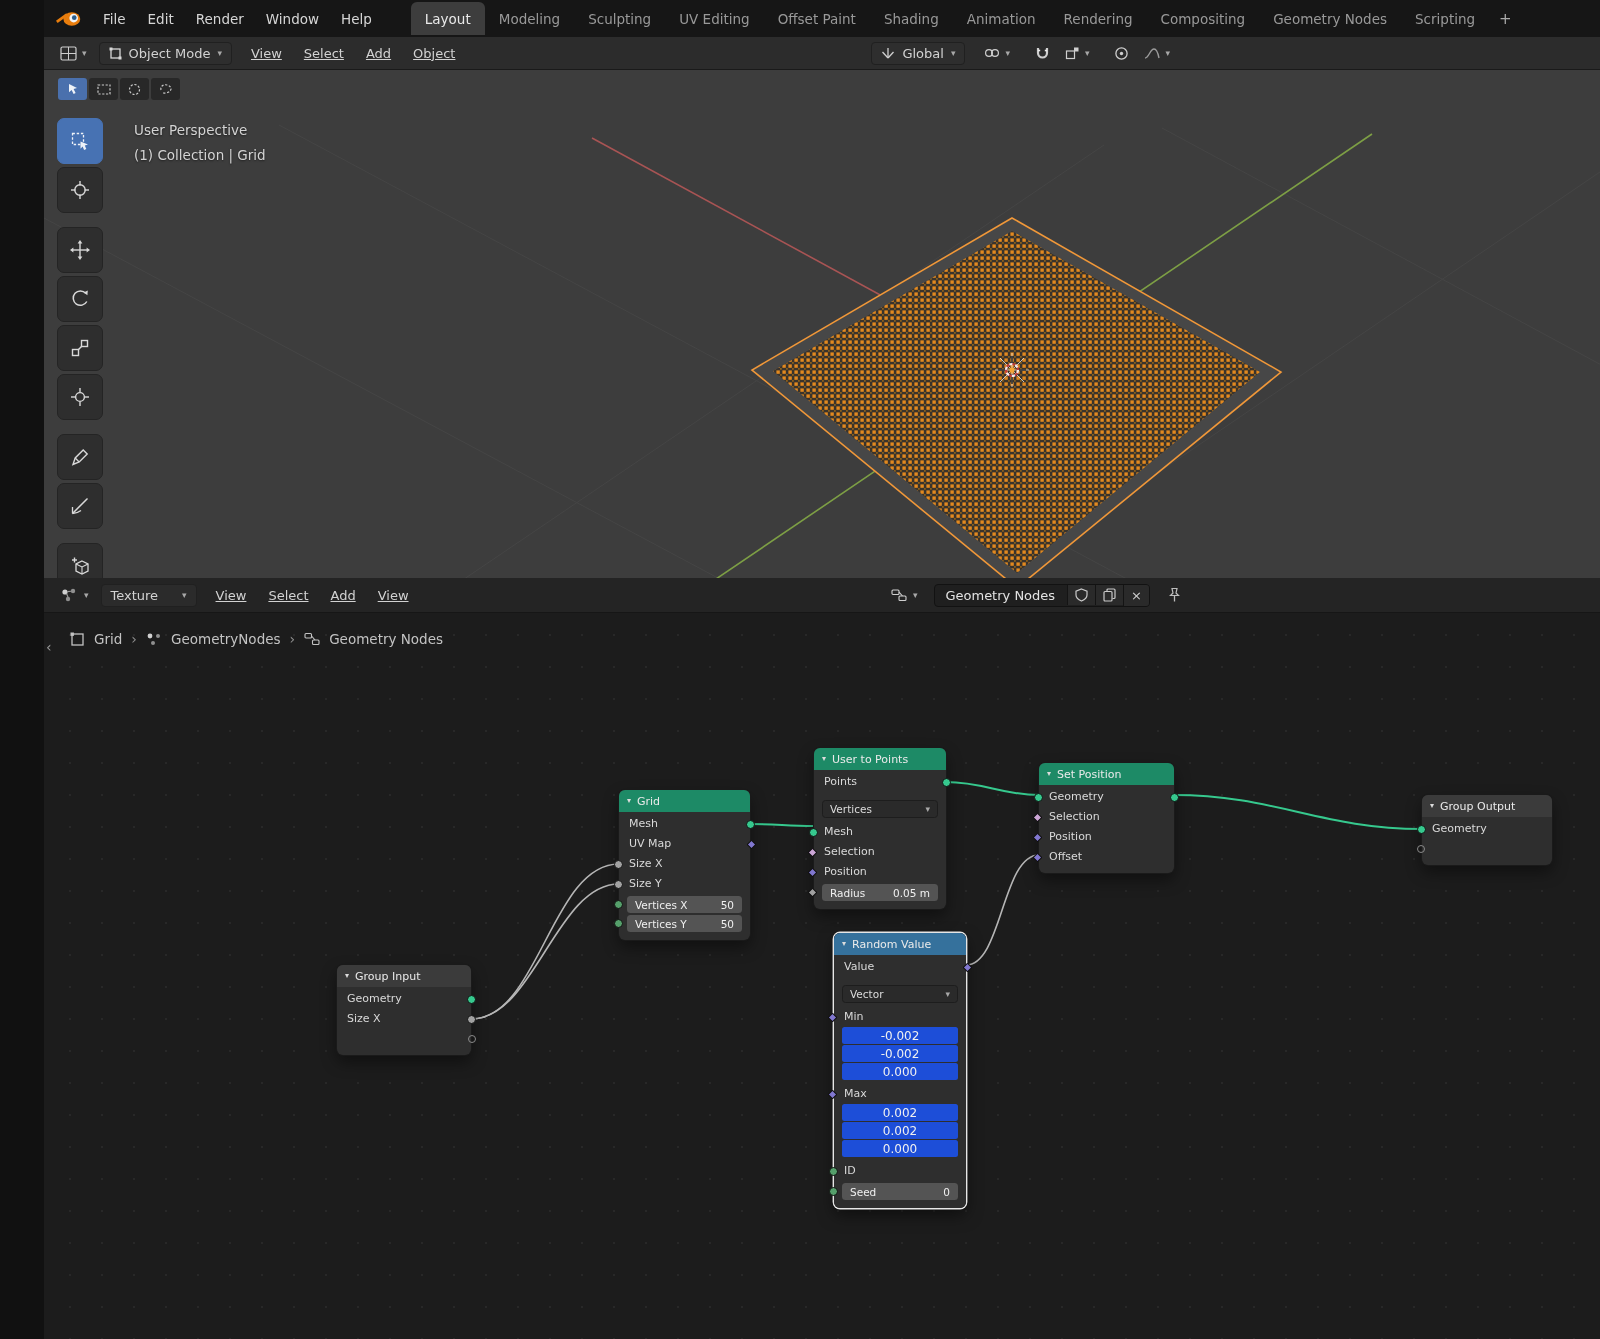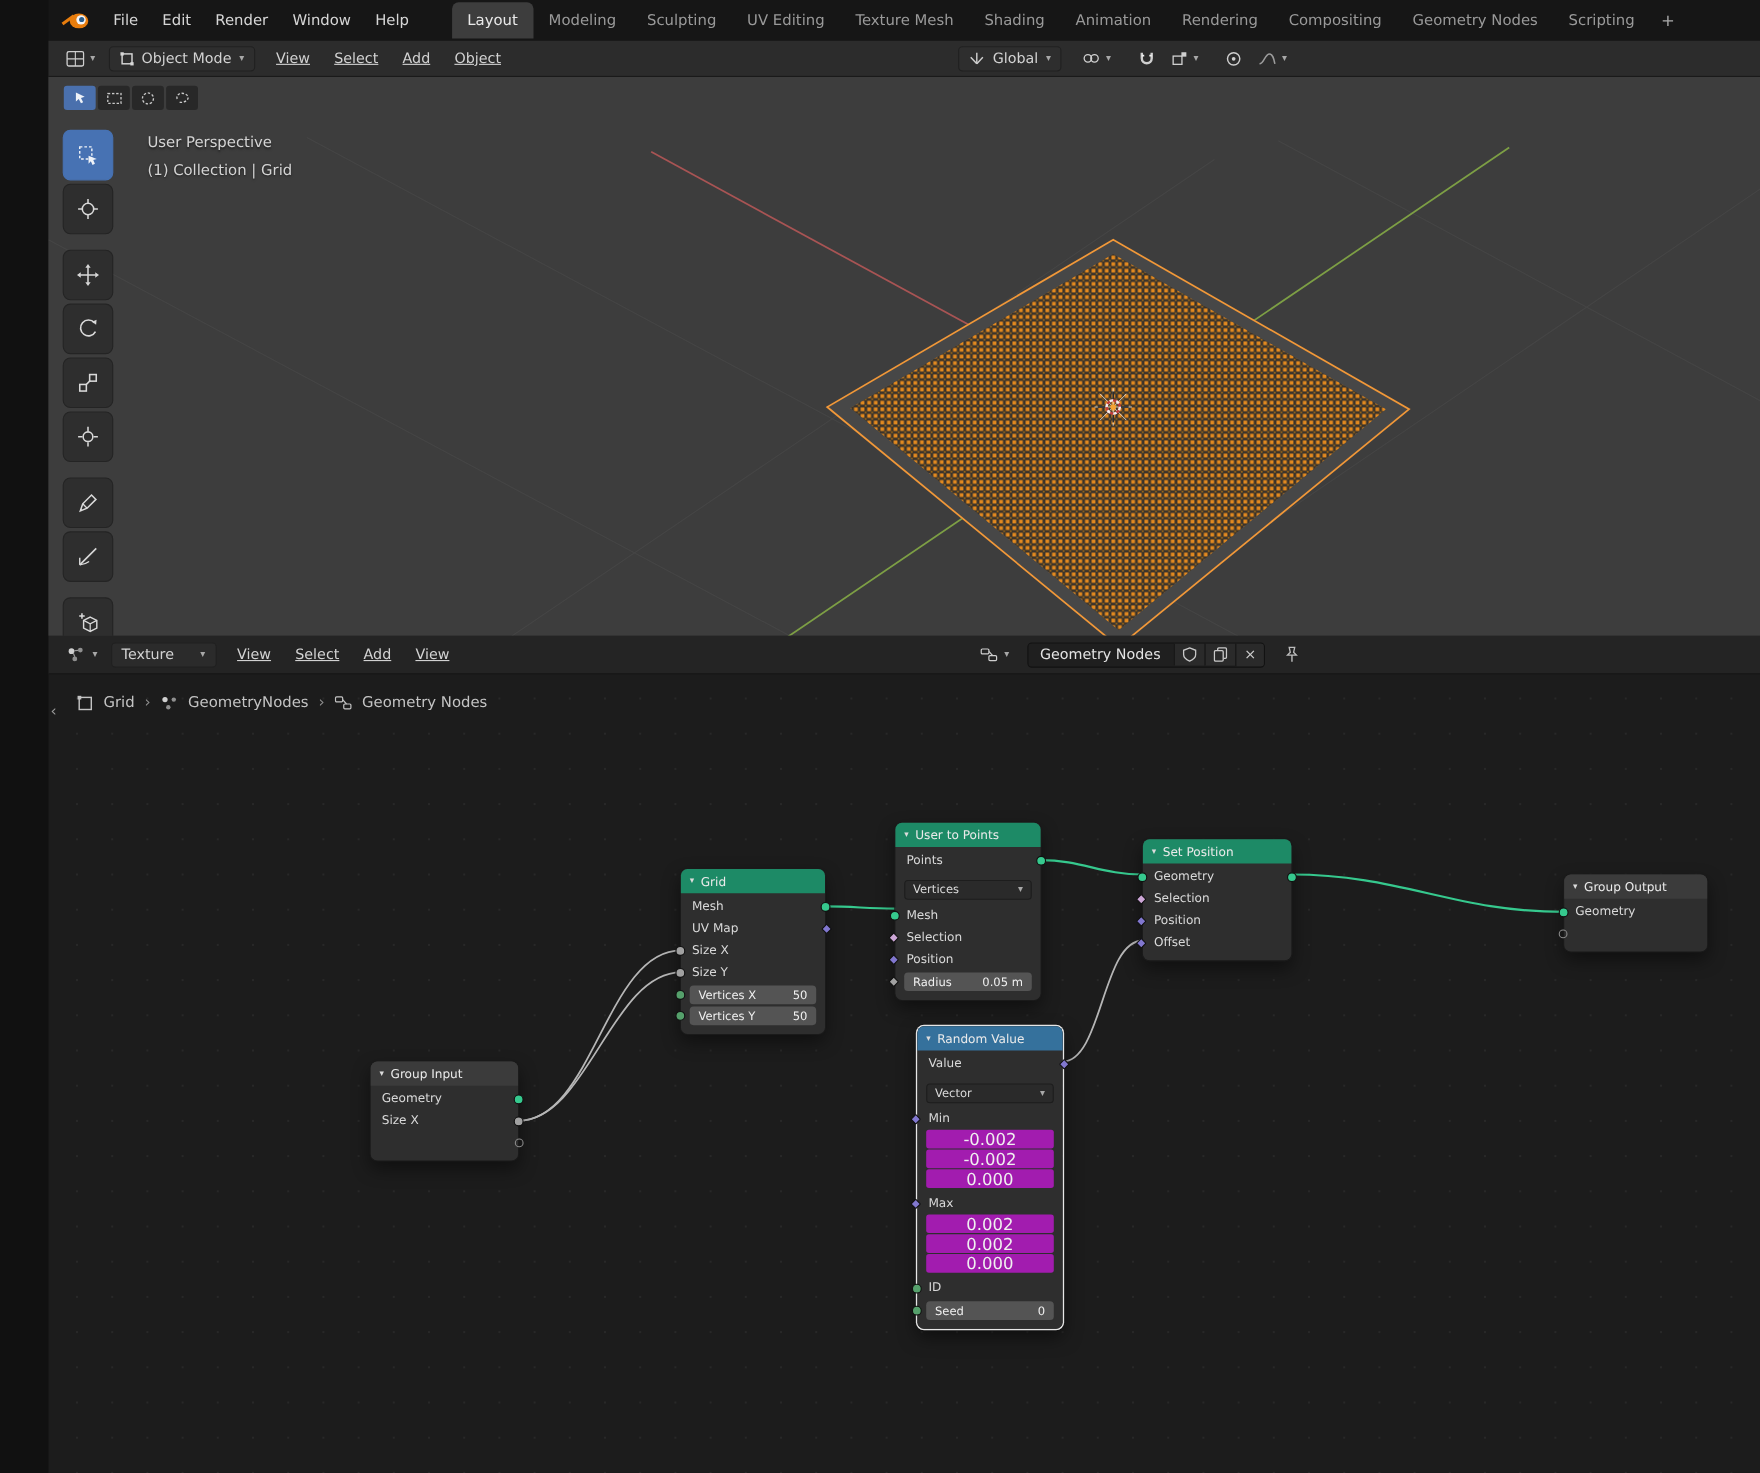--- a/index.html
+++ b/index.html
@@ -77,22 +77,22 @@
   .sock.geo{background:#36c98e;}
   .sock.flt{background:#a1a1a1;}
   .sock.int{background:#55a06b;}
   .sock.vec{background:#8177cf;}
   .sock.bool{background:#cca6d6;}
   .sock.dia{border-radius:1px;width:7px;height:7px;top:6.5px;transform:rotate(45deg);}
   .sock.virt{background:transparent;border:1.3px solid #8a8a8a;width:8px;height:8px;}
   .field{position:relative;margin:2px 8px;height:17px;background:#545454;border-radius:3.5px;
     display:flex;justify-content:space-between;align-items:center;padding:0 8px;font-size:10.5px;color:#f0f0f0;}
   .field .sock{top:4px;} .field .sock.l{left:-13px;} .field .sock.dia{top:5px;}
-  .vfield{margin:0 8px 1px;height:17px;background:#a21caf;border-radius:2.5px;
-    display:flex;align-items:center;justify-content:center;font-size:15px;color:#f0f0f0;}
+  .vfield{margin:0 8px 1px;height:17px;background:#1d4ed8;border-radius:2.5px;
+    display:flex;align-items:center;justify-content:center;font-size:12px;color:#f0f0f0;}
   .dd{position:relative;margin:8px 8px 4px;height:18px;background:#2a2a2a;border:1px solid #1d1d1d;
     border-radius:3.5px;display:flex;align-items:center;justify-content:space-between;
     padding:0 7px;font-size:10.5px;color:#dcdcdc;}
 </style>
 </head>
 <body>
 
 <div class="stage">
 
   <div class="topbar">
@@ -105,21 +105,21 @@
     <div class="menu-item">File</div>
     <div class="menu-item">Edit</div>
     <div class="menu-item">Render</div>
     <div class="menu-item">Window</div>
     <div class="menu-item">Help</div>
     <div class="tabs">
       <div class="tab active">Layout</div>
       <div class="tab">Modeling</div>
       <div class="tab">Sculpting</div>
       <div class="tab">UV Editing</div>
-      <div class="tab">Texture Mesh</div>
+      <div class="tab">Offset Paint</div>
       <div class="tab">Shading</div>
       <div class="tab">Animation</div>
       <div class="tab">Rendering</div>
       <div class="tab">Compositing</div>
       <div class="tab">Geometry Nodes</div>
       <div class="tab">Scripting</div>
       <div class="tab tab-add">+</div>
     </div>
   </div>
 

